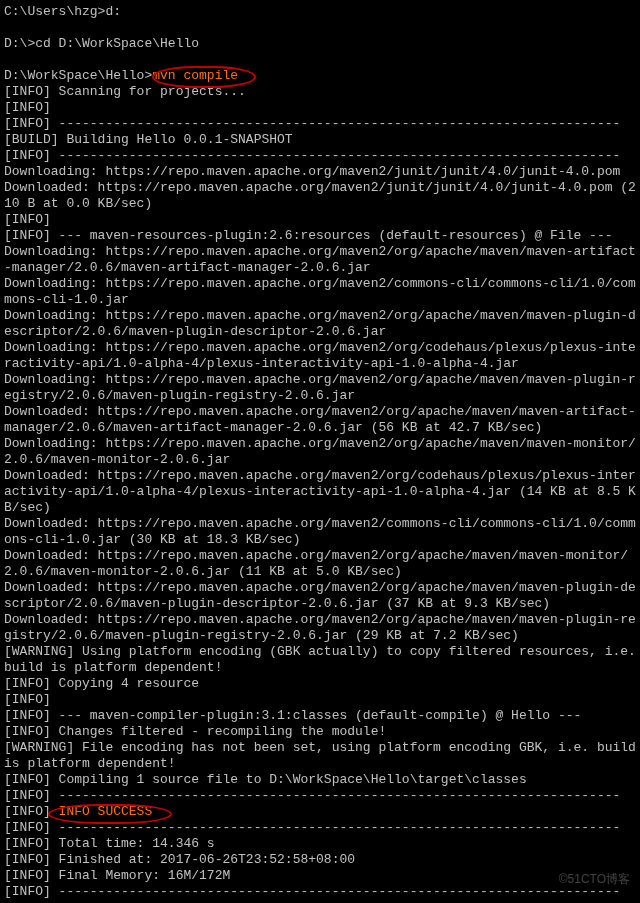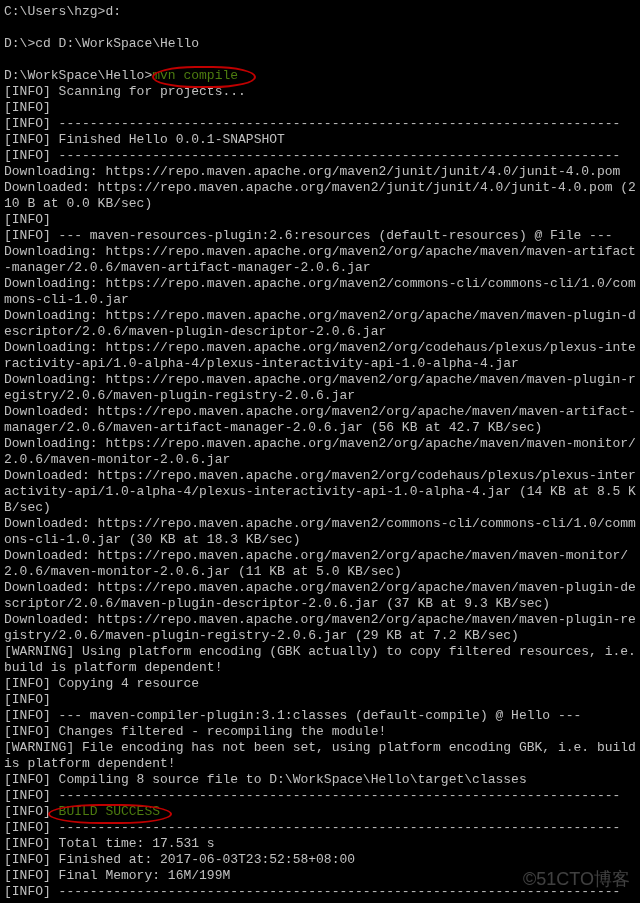--- a/index.html
+++ b/index.html
@@ -14,30 +14,30 @@
     color: #c0c0c0;
     overflow: hidden;
   }
   .terminal {
     position: relative;
     padding: 4px 4px 0 4px;
     white-space: pre-wrap;
     word-break: break-all;
   }
   .bright {
-    color: #4d7c0f;
+    color: #f97316;
     margin-top: 32px;
   }
   .watermark {
     position: absolute;
     right: 10px;
     bottom: 16px;
     color: rgba(255,255,255,0.25);
     font-family: sans-serif;
-    font-size: 18px;
+    font-size: 12px;
     pointer-events: none;
   }
   .annot {
     position: absolute;
     border: 2px solid #c00000;
     border-radius: 50%/60%;
     pointer-events: none;
   }
   .annot1 { left: 152px; top: 66px;  width: 100px; height: 18px; }
   .annot2 { left: 48px;  top: 804px; width: 120px; height: 16px; }
@@ -46,21 +46,21 @@
 <body>
 
 <div class="terminal"><span>C:\Users\hzg&gt;d:</span>
 <span></span>
 <span>D:\&gt;cd D:\WorkSpace\Hello</span>
 <span></span>
 <span>D:\WorkSpace\Hello&gt;</span><span class="bright">mvn compile</span>
 <span>[INFO] Scanning for projects...</span>
 <span>[INFO]</span>
 <span>[INFO] ------------------------------------------------------------------------</span>
-<span>[INFO] Finished Hello 0.0.1-SNAPSHOT</span>
+<span>[BUILD] Building Hello 0.0.1-SNAPSHOT</span>
 <span>[INFO] ------------------------------------------------------------------------</span>
 <span>Downloading: https://repo.maven.apache.org/maven2/junit/junit/4.0/junit-4.0.pom</span>
 <span>Downloaded: https://repo.maven.apache.org/maven2/junit/junit/4.0/junit-4.0.pom (210 B at 0.0 KB/sec)</span>
 <span>[INFO]</span>
 <span>[INFO] --- maven-resources-plugin:2.6:resources (default-resources) @ File ---</span>
 <span>Downloading: https://repo.maven.apache.org/maven2/org/apache/maven/maven-artifact-manager/2.0.6/maven-artifact-manager-2.0.6.jar</span>
 <span>Downloading: https://repo.maven.apache.org/maven2/commons-cli/commons-cli/1.0/commons-cli-1.0.jar</span>
 <span>Downloading: https://repo.maven.apache.org/maven2/org/apache/maven/maven-plugin-descriptor/2.0.6/maven-plugin-descriptor-2.0.6.jar</span>
 <span>Downloading: https://repo.maven.apache.org/maven2/org/codehaus/plexus/plexus-interactivity-api/1.0-alpha-4/plexus-interactivity-api-1.0-alpha-4.jar</span>
 <span>Downloading: https://repo.maven.apache.org/maven2/org/apache/maven/maven-plugin-registry/2.0.6/maven-plugin-registry-2.0.6.jar</span>
@@ -70,26 +70,26 @@
 <span>Downloaded: https://repo.maven.apache.org/maven2/commons-cli/commons-cli/1.0/commons-cli-1.0.jar (30 KB at 18.3 KB/sec)</span>
 <span>Downloaded: https://repo.maven.apache.org/maven2/org/apache/maven/maven-monitor/2.0.6/maven-monitor-2.0.6.jar (11 KB at 5.0 KB/sec)</span>
 <span>Downloaded: https://repo.maven.apache.org/maven2/org/apache/maven/maven-plugin-descriptor/2.0.6/maven-plugin-descriptor-2.0.6.jar (37 KB at 9.3 KB/sec)</span>
 <span>Downloaded: https://repo.maven.apache.org/maven2/org/apache/maven/maven-plugin-registry/2.0.6/maven-plugin-registry-2.0.6.jar (29 KB at 7.2 KB/sec)</span>
 <span>[WARNING] Using platform encoding (GBK actually) to copy filtered resources, i.e. build is platform dependent!</span>
 <span>[INFO] Copying 4 resource</span>
 <span>[INFO]</span>
 <span>[INFO] --- maven-compiler-plugin:3.1:classes (default-compile) @ Hello ---</span>
 <span>[INFO] Changes filtered - recompiling the module!</span>
 <span>[WARNING] File encoding has not been set, using platform encoding GBK, i.e. build is platform dependent!</span>
-<span>[INFO] Compiling 8 source file to D:\WorkSpace\Hello\target\classes</span>
+<span>[INFO] Compiling 1 source file to D:\WorkSpace\Hello\target\classes</span>
 <span>[INFO] ------------------------------------------------------------------------</span>
-<span>[INFO] </span><span class="bright">BUILD SUCCESS</span>
+<span>[INFO] </span><span class="bright">INFO SUCCESS</span>
 <span>[INFO] ------------------------------------------------------------------------</span>
-<span>[INFO] Total time: 17.531 s</span>
-<span>[INFO] Finished at: 2017-06-03T23:52:58+08:00</span>
-<span>[INFO] Final Memory: 16M/199M</span>
+<span>[INFO] Total time: 14.346 s</span>
+<span>[INFO] Finished at: 2017-06-26T23:52:58+08:00</span>
+<span>[INFO] Final Memory: 16M/172M</span>
 <span>[INFO] ------------------------------------------------------------------------</span>
 </div>
 
 <div class="annot annot1"></div>
 <div class="annot annot2"></div>
 
 <div class="watermark">©51CTO博客</div>
 
 </body></html>

